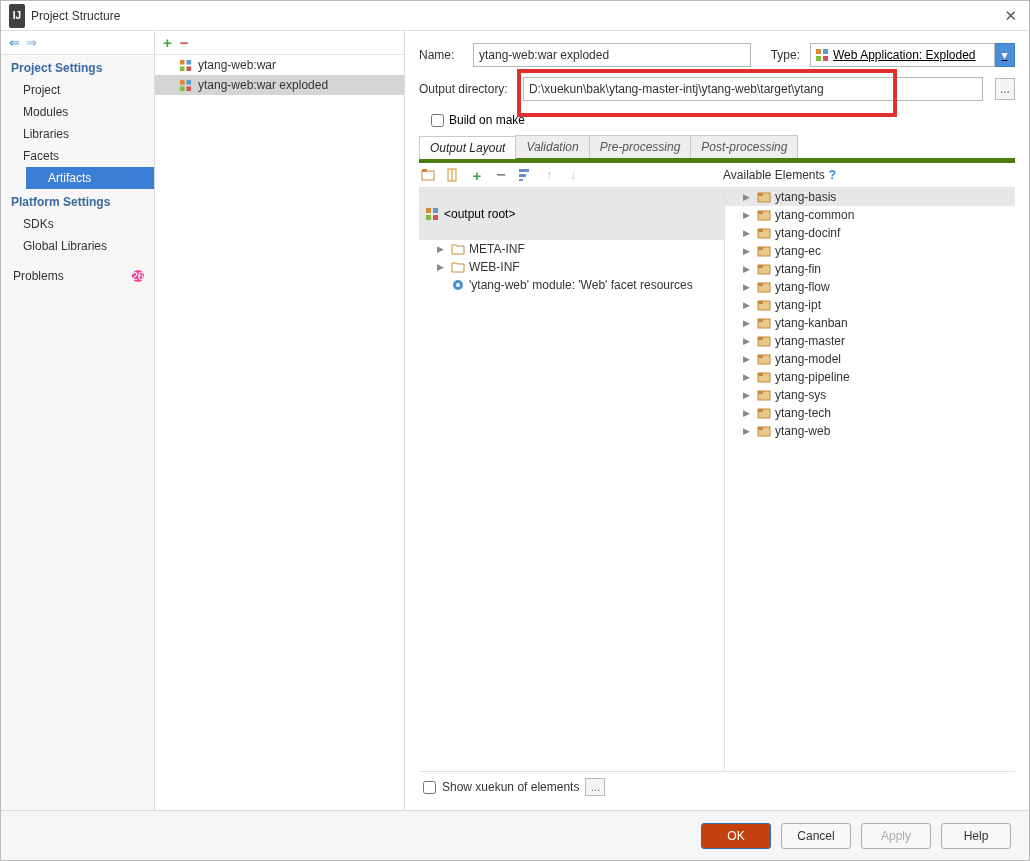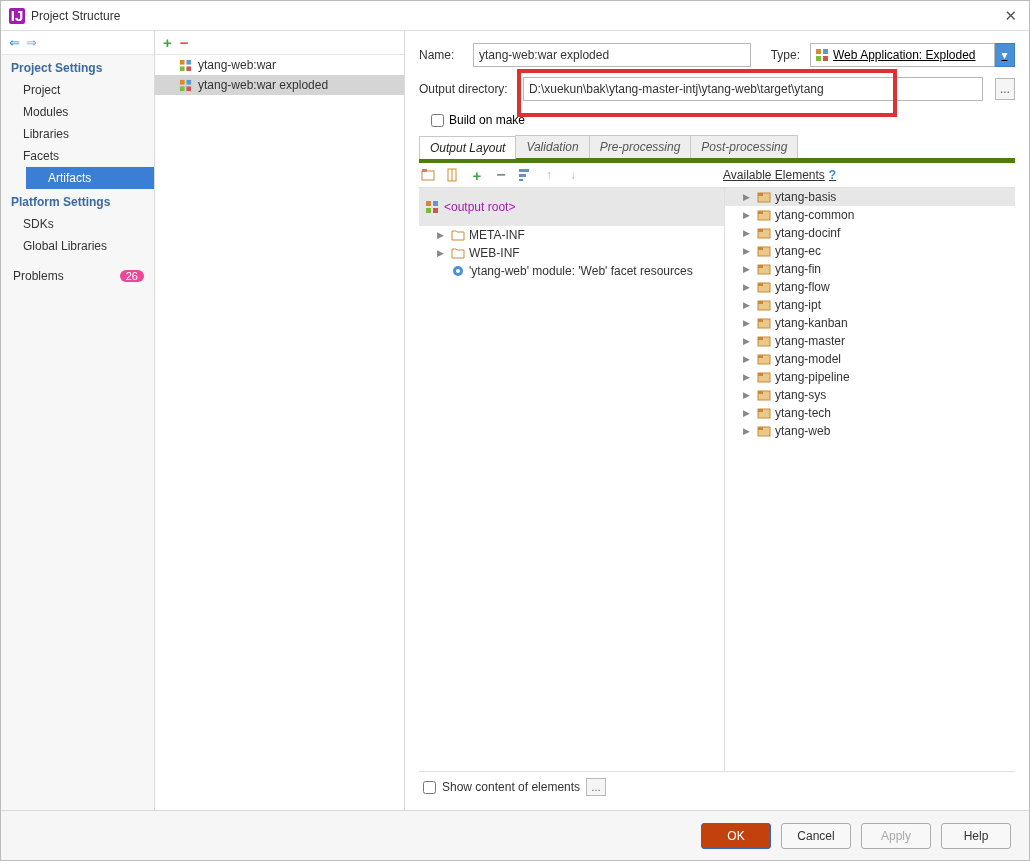--- a/index.html
+++ b/index.html
@@ -1,35 +1,35 @@
 <!DOCTYPE html>
 <html><head>
 <meta charset="utf-8">
 <style>
 * { box-sizing: border-box; margin: 0; padding: 0; font-family: "Segoe UI", Tahoma, sans-serif; font-size: 12px; }
 body { background: #fff; width: 1030px; height: 861px; display: flex; flex-direction: column; border: 1px solid #bbb; overflow: hidden; }
 
 
 .titlebar { height: 30px; display: flex; align-items: center; padding: 0 8px; border-bottom: 1px solid #ddd; }
-.titlebar .app-icon { width: 16px; height: 16px; background: #a21caf; color: #fff; font-size: 15px; font-weight: bold; display: flex; align-items: center; justify-content: center; margin-right: 6px; border-radius: 2px; }
+.titlebar .app-icon { width: 16px; height: 24px; background: #404040; color: #fff; font-size: 10px; font-weight: bold; display: flex; align-items: center; justify-content: center; margin-right: 6px; border-radius: 2px; }
 .titlebar .title { flex: 1; color: #333; }
 .titlebar .close { font-size: 15px; color: #555; cursor: pointer; padding: 0 4px; }
 
 
 .content-row { flex: 1; display: flex; min-height: 0; }
 
 
 .sidebar { width: 154px; border-right: 1px solid #d9d9d9; display: flex; flex-direction: column; background: #f7f7f7; }
 .sb-nav { height: 24px; display: flex; align-items: center; padding: 4px 8px; gap: 6px; background: #fff; border-bottom: 1px solid #e5e5e5;}
 .sb-nav span { color: #3a87d6; font-size: 13px; }
 .sb-hdr { padding: 6px 10px 4px; font-weight: bold; color: #3a6aa0; }
 .sb-item { padding: 4px 10px 4px 22px; color: #333; cursor: pointer; }
 .sb-item.selected { background: #3a7ed6; color: #fff; margin-left: 25px; }
 .sb-problems { padding: 4px 10px 4px 12px; display: flex; align-items: center; justify-content: space-between; color: #333; margin-top: 8px; }
-.sb-badge { background: #ec4899; color: #fff; border-radius: 9px; padding: 0 6px; font-size: 11px; }
+.sb-badge { background: #ec4899; color: #fff; border-radius: 9px; padding: 0 0; font-size: 11px; }
 
 
 .artcol { width: 250px; border-right: 1px solid #d9d9d9; display: flex; flex-direction: column; }
 .artcol-nav { height: 24px; display: flex; align-items: center; gap: 8px; padding: 4px 8px; border-bottom: 1px solid #e5e5e5; background: #fff; }
 .plus { color: #3fa63f; font-size: 15px; font-weight: bold; }
 .minus { color: #c55; font-size: 15px; font-weight: bold; }
 .artlist { flex: 1; }
 .art-item { padding: 3px 10px 3px 24px; display: flex; align-items: center; gap: 6px; color: #333; cursor: pointer; }
 .art-item.selected { background: #d5d5d5; }
 .art-icon { width: 13px; height: 13px; display: inline-block; }
@@ -62,21 +62,21 @@
 .tbar .plus { color: #3fa63f; }
 .tbar .minus2 { color: #888; font-size: 16px; font-weight: bold; }
 .tbar .avail-hdr { margin-left: auto; display: flex; align-items: center; gap: 4px; color: #333; }
 .tbar .help { color: #3a87d6; font-weight: bold; }
 
 
 .split { flex: 1; display: flex; min-height: 0; border-bottom: 1px solid #e0e0e0; }
 .tree { overflow: auto; padding-top: 0; }
 .tree-left { flex: 0 0 306px; border-right: 1px solid #e0e0e0; }
 .tree-right { flex: 1; }
-.troot { background: #e7e7e7; padding: 12px 6px; display: flex; align-items: center; gap: 5px; color: #a21caf; }
+.troot { background: #e7e7e7; padding: 19px 6px; display: flex; align-items: center; gap: 5px; color: #000000; }
 .titem { padding: 2px 6px 2px 18px; display: flex; align-items: center; gap: 4px; color: #333; }
 .expander { color: #888; font-size: 9px; width: 10px; display: inline-block; }
 .fold-ico { width: 14px; height: 12px; display: inline-block; }
 .fold-ico svg { width: 100%; height: 100%; }
 .mod-ico { width: 14px; height: 12px; display:inline-block; }
 
 
 .show-row { padding: 6px 4px; display: flex; align-items: center; gap: 6px; color: #333; }
 .dots-btn { width: 20px; height: 18px; border: 1px solid #b8b8b8; background: #f5f5f5; display: flex; align-items: center; justify-content: center; color: #555; font-size: 10px; cursor: pointer; }
 
@@ -211,21 +211,21 @@
       <span class="ico minus2">−</span>
       <span class="ico">
           <svg viewBox="0 0 16 16">
             <rect x="2" y="2" width="10" height="3" fill="#6a8fc7"></rect>
             <rect x="2" y="7" width="7" height="3" fill="#6a8fc7"></rect>
             <rect x="2" y="12" width="4" height="2" fill="#6a8fc7"></rect>
           </svg>
         </span>
       <span class="ico" style="color:#bbb">↑</span>
       <span class="ico" style="color:#bbb">↓</span>
-      <div class="avail-hdr" style="width:290px;justify-content:flex-start;text-decoration:underline;">
+      <div class="avail-hdr" style="width:290px;justify-content:flex-start;">
         <span>Available Elements</span>
         <span class="help">?</span>
       </div>
     </div>
 
     <div class="split">
       <div class="tree tree-left">
         <div class="troot">
           <span class="iconbox"><svg viewBox="0 0 14 14">
                 <rect x="1" y="1" width="5" height="5" fill="#d98b2b"></rect>
@@ -375,21 +375,21 @@
                   <rect x="1" y="2" width="5" height="3" fill="#c88a3a"></rect>
                 </svg></span>
               <span>ytang-web</span>
             </div>
           </div>
       </div>
     </div>
 
     <div class="show-row">
       <input type="checkbox" style="">
-      <span>Show content of elements</span>
+      <span>Show xuekun of elements</span>
       <div class="dots-btn">…</div>
     </div>
   </div>
 </div>
 
 <div class="footer">
   <button class="btn primary">OK</button>
   <button class="btn">Cancel</button>
   <button class="btn disabled">Apply</button>
   <button class="btn">Help</button>

